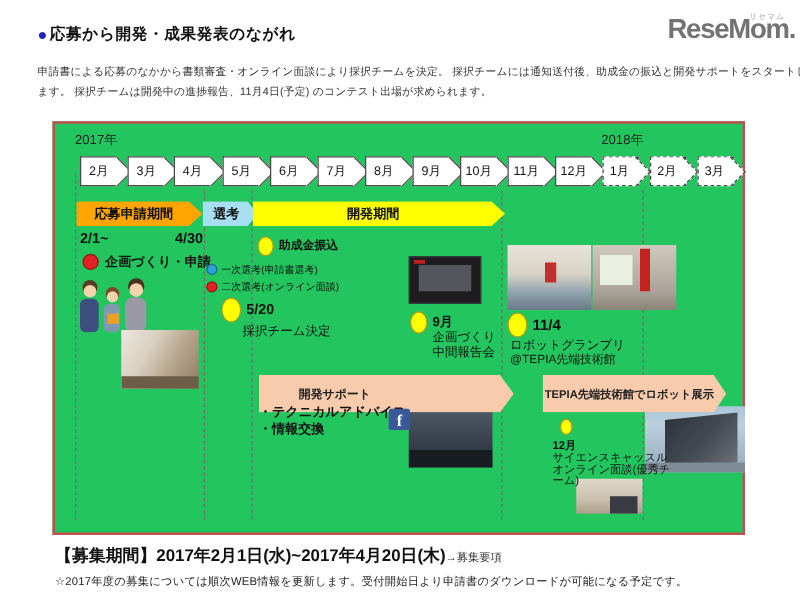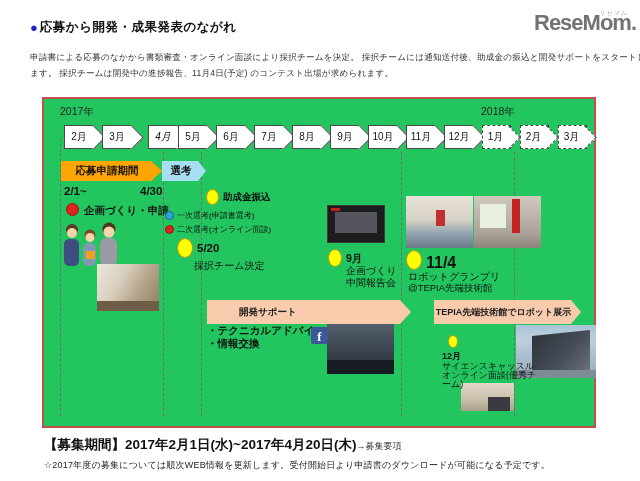--- a/index.html
+++ b/index.html
@@ -36,21 +36,21 @@
   .vline { position:absolute; width:0; border-left:1px dashed #707070; top:53px; height:264px; z-index:0; }
 
   
   .arr { position:absolute; top:62px; height:20px; display:flex; align-items:center;
          justify-content:center; font-weight:bold; font-size:10.5px; color:#111; z-index:3; }
   .clip11 { clip-path:polygon(0 0,calc(100% - 11px) 0,100% 50%,calc(100% - 11px) 100%,0 100%); padding-right:9px; }
   .clip8  { clip-path:polygon(0 0,calc(100% - 8px) 0,100% 50%,calc(100% - 8px) 100%,0 100%); padding-right:6px; }
   #arr-app { left:17px; width:101px; background:#ffa500; }
   #arr-sel { left:118px; width:44px; background:#a8def2; }
   #arr-dev { left:158px; width:202px; background:#ffff00; }
-  .arr2 { position:absolute; top:201px; height:24px; display:flex; align-items:center;
+  .arr2 { position:absolute; top:201px; height:30px; display:flex; align-items:center;
           font-weight:bold; font-size:9.5px; color:#222; z-index:3; }
   #arr-support { left:163px; width:204px; background:#f8cbad; padding-left:32px;
           clip-path:polygon(0 0,calc(100% - 11px) 0,100% 50%,calc(100% - 11px) 100%,0 100%); }
   #arr-exhibit { left:390px; width:147px; background:#f8cbad; justify-content:center; font-size:9px;
           clip-path:polygon(0 0,calc(100% - 10px) 0,100% 50%,calc(100% - 10px) 100%,0 100%); padding-right:8px; }
 
   
   .oval { position:absolute; background:#ffff00; border:1.5px solid #aaa020; border-radius:50%; z-index:3; }
   .dot  { position:absolute; border-radius:50%; z-index:3; }
   .dot.red  { background:#e02222; border:1px solid #9a1212; }
@@ -111,21 +111,21 @@
     <div class="abs ylabel" style="left:16px;top:6px;">2017年</div>
     <div class="abs ylabel" style="left:437px;top:6px;">2018年</div>
 
     <div>
         <div class="month" style="left: 20px;">
           <span>2月</span>
         </div>
         <div class="month" style="left: 58px;">
           <span>3月</span>
         </div>
-        <div class="month" style="left: 104px; font-style: italic;">
+        <div class="month" style="left: 95px;">
           <span>4月</span>
         </div>
         <div class="month" style="left: 134px;">
           <span>5月</span>
         </div>
         <div class="month" style="left: 172px;">
           <span>6月</span>
         </div>
         <div class="month" style="left: 210px;">
           <span>7月</span>
@@ -157,20 +157,21 @@
       </div>
 
     <div class="vline" style="left:16px;top:40px;height:277px;"></div>
     <div class="vline" style="left:119px;"></div>
     <div class="vline" style="left:157px;"></div>
     <div class="vline" style="left:357px;"></div>
     <div class="vline" style="left:470px;"></div>
 
     <div class="arr clip11" id="arr-app">応募申請期間</div>
     <div class="arr clip8" id="arr-sel">選考</div>
+    <div class="arr clip11" id="arr-dev">開発期間</div>
 
     <div class="t b" style="left:20px;top:86px;font-size:11.5px;">2/1~</div>
     <div class="t b" style="left:96px;top:86px;font-size:11.5px;">4/30</div>
 
     <div class="dot red" style="left:22px;top:104px;width:13px;height:13px;"></div>
     <div class="t b" style="left:40px;top:105px;font-size:10.5px;">企画づくり・申請</div>
 
     <div class="photo" style="left:17px;top:120px;width:60px;height:47px;">
       <svg width="60" height="47" viewBox="0 0 60 47">
         <circle cx="11" cy="11" r="6" fill="#5a3a22"></circle>
@@ -201,21 +202,21 @@
 
     <div class="photo" id="ph-video" style="left:283px;top:106px;width:58px;height:38px;"></div>
     <div class="oval" style="left:284px;top:150px;width:14px;height:18px;"></div>
     <div class="t b" style="left:302px;top:153px;font-size:10.5px;">9月</div>
     <div class="t" style="left:302px;top:166px;font-size:10px;">企画づくり</div>
     <div class="t" style="left:302px;top:178px;font-size:10px;">中間報告会</div>
 
     <div class="photo" id="ph-gp1" style="left:362px;top:97px;width:67px;height:52px;"></div>
     <div class="photo" id="ph-gp2" style="left:430px;top:97px;width:67px;height:52px;"></div>
     <div class="oval" style="left:362px;top:151px;width:16px;height:20px;"></div>
-    <div class="t b" style="left:382px;top:155px;font-size:16px;">11/4</div>
+    <div class="t b" style="left:382px;top:155px;font-size:12px;">11/4</div>
     <div class="t" style="left:364px;top:172px;font-size:10px;">ロボットグランプリ</div>
     <div class="t" style="left:364px;top:184px;font-size:9.5px;">@TEPIA先端技術館</div>
 
     <div class="arr2" id="arr-support">開発サポート</div>
     <div class="t b" style="left:163px;top:225px;font-size:10.5px;">・テクニカルアドバイス</div>
     <div class="t b" style="left:163px;top:238px;font-size:10.5px;">・情報交換</div>
     <div class="fb">f</div>
     <div class="photo" id="ph-meet" style="left:283px;top:223px;width:67px;height:52px;"></div>
 
     <div class="arr2" id="arr-exhibit">TEPIA先端技術館でロボット展示</div>

